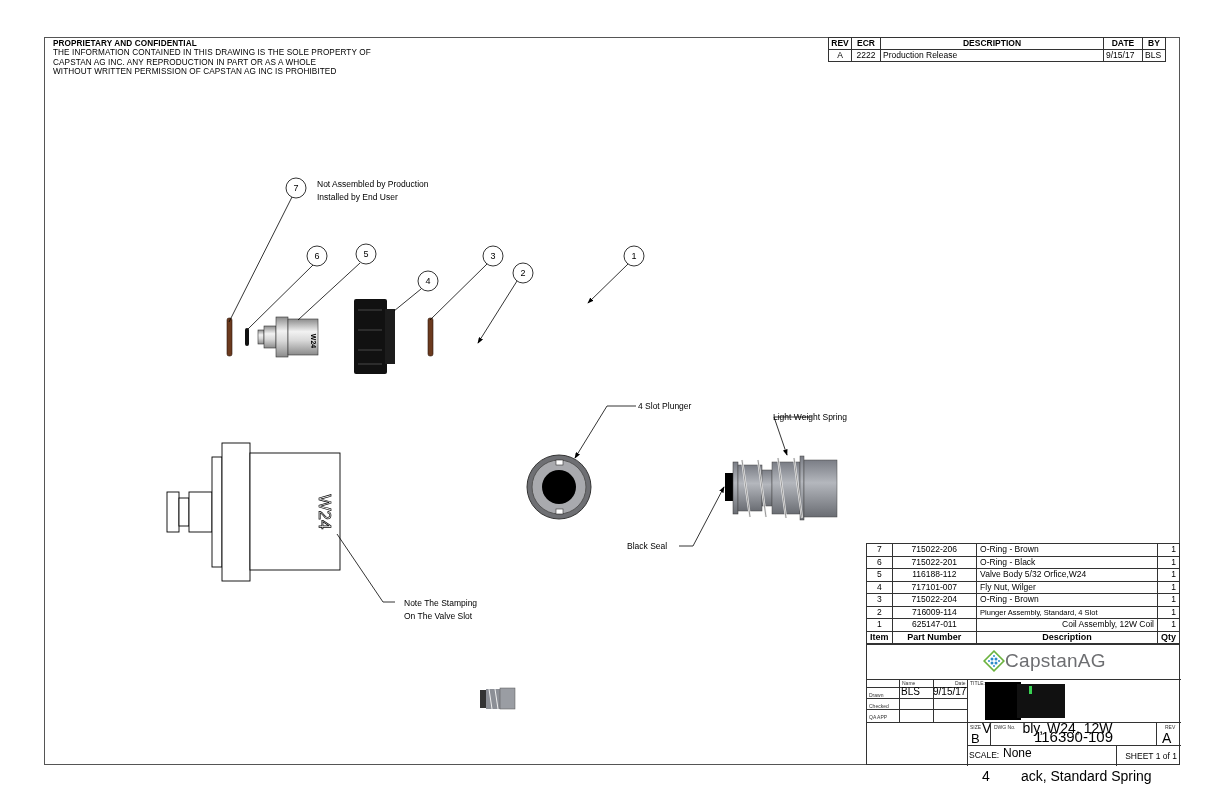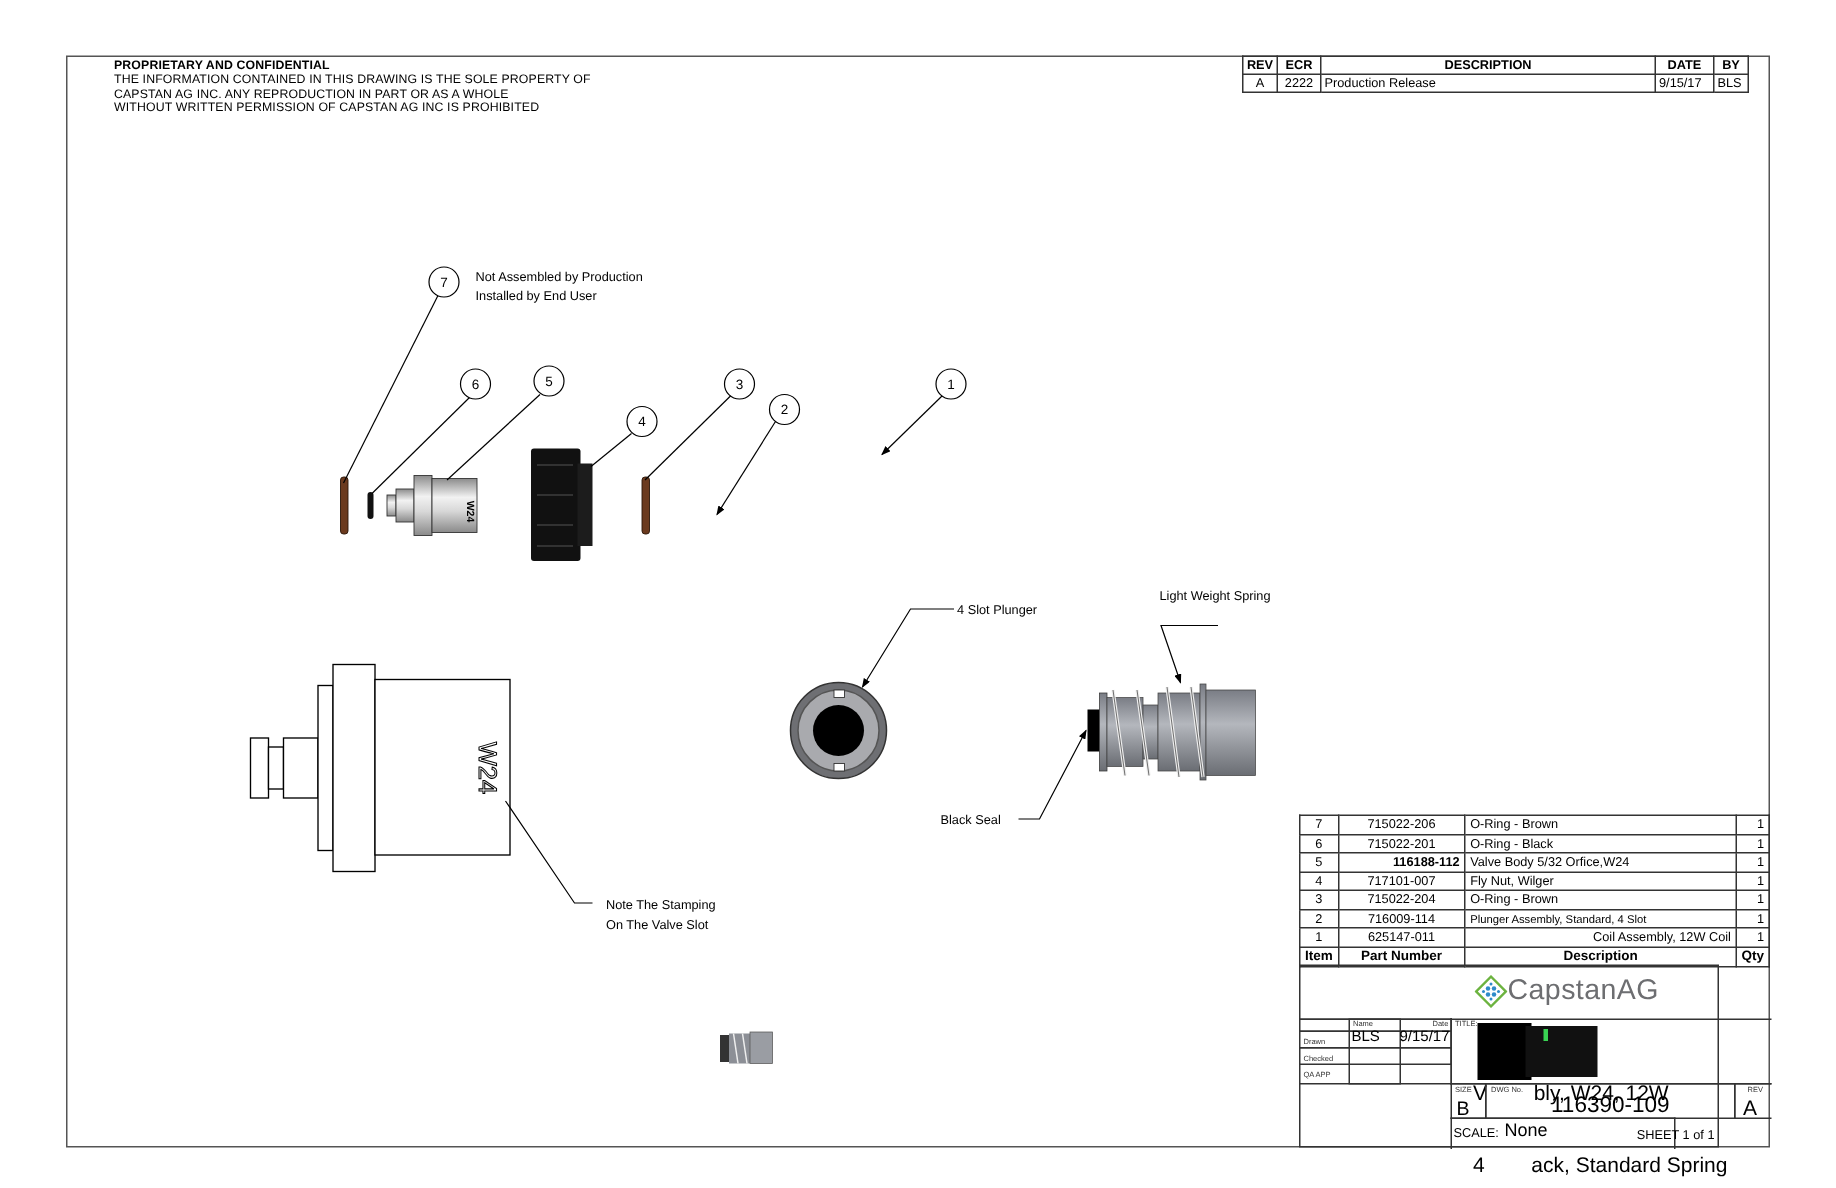--- a/index.html
+++ b/index.html
@@ -1,27 +1,27 @@
 <!DOCTYPE html>
 <html><head>
   <meta charset="utf-8">
   <style>
     html, body { margin: 0; padding: 0; background: #ffffff; }
     body { width: 1224px; height: 792px; position: relative; overflow: hidden; font-family: "Liberation Sans", sans-serif; color: #000; }
     .frame { position: absolute; left: 44px; top: 37px; width: 1136px; height: 728px; border: 1px solid #555; box-sizing: border-box; }
-    .notice { position: absolute; left: 53px; top: 39px; font-size: 8.2px; line-height: 9.4px; letter-spacing: 0.1px; margin-left: 23px; }
+    .notice { position: absolute; left: 53px; top: 39px; font-size: 8.2px; line-height: 9.4px; letter-spacing: 0.1px; }
     .notice .hd { font-weight: bold; }
     table { border-collapse: collapse; }
     .rev { position: absolute; left: 828px; top: 37px; font-size: 8.5px; }
     .rev td, .rev th { border: 1px solid #333; padding: 0 2px; height: 11px; line-height: 11px; }
     .rev th { font-weight: bold; }
     .bom { position: absolute; left: 866px; top: 543px; width: 314px; font-size: 8.5px; }
     .bom td, .bom th { border: 1px solid #333; height: 11.5px; line-height: 11px; padding: 0 3px; }
     .bom th { font-weight: bold; font-size: 9px; height: 12px; }
-    .tb { position: absolute; left: 866px; top: 643px; width: 280px; height: 122px; border: 1px solid #333; box-sizing: border-box; font-size: 8px; }
+    .tb { position: absolute; left: 866px; top: 643px; width: 314px; height: 122px; border: 1px solid #333; box-sizing: border-box; font-size: 8px; }
     .cell { position: absolute; border: 1px solid #333; box-sizing: border-box; }
     .tiny { font-size: 5px; color: #333; position: absolute; }
     .logo { position: absolute; left: 116px; top: 6px; display: flex; align-items: center; }
     .logo-text { font-size: 19px; color: #6d6e71; letter-spacing: 0.3px; }
     .lbl { position: absolute; font-size: 8.5px; white-space: nowrap; }
     svg.draw { position: absolute; left: 0; top: 0; }
   </style>
 </head>
 <body>
 
@@ -180,21 +180,21 @@
     <line x1="489" y1="689" x2="492" y2="709" stroke="#eee" stroke-width="1"></line>
     <line x1="495" y1="689" x2="498" y2="709" stroke="#eee" stroke-width="1"></line>
   </g>
 </svg>
 
 <div class="lbl" style="left:317px; top:178px; line-height:13px;">
   <div>Not Assembled by Production</div>
   <div>Installed by End User</div>
 </div>
 <div class="lbl" style="left:638px; top:401px;">4 Slot Plunger</div>
-<div class="lbl" style="left:773px; top:392px;text-align:right;">Light Weight Spring</div>
+<div class="lbl" style="left:773px; top:412px;text-align:right;">Light Weight Spring</div>
 <div class="lbl" style="left:627px; top:541px;">Black Seal</div>
 <div class="lbl" style="left:404px; top:597px; line-height:13px;">
   <div>Note The Stamping</div>
   <div>On The Valve Slot</div>
 </div>
 
 <table class="bom">
   <colgroup>
       <col style="width:23px">
       <col style="width:85px">
@@ -209,21 +209,21 @@
         <td style="text-align: right;">1</td>
       </tr>
       <tr>
         <td style="text-align: center;">6</td>
         <td style="text-align: center;">715022-201</td>
         <td style="text-align: left;">O-Ring - Black</td>
         <td style="text-align: right;">1</td>
       </tr>
       <tr>
         <td style="text-align: center;">5</td>
-        <td style="text-align: right; font-weight: bold;">116188-112</td>
+        <td style="text-align: center;">116188-112</td>
         <td style="text-align: left;">Valve Body 5/32 Orfice,W24</td>
         <td style="text-align: right;">1</td>
       </tr>
       <tr>
         <td style="text-align: center;">4</td>
         <td style="text-align: center;">717101-007</td>
         <td style="text-align: left;">Fly Nut, Wilger</td>
         <td style="text-align: right;">1</td>
       </tr>
       <tr>

